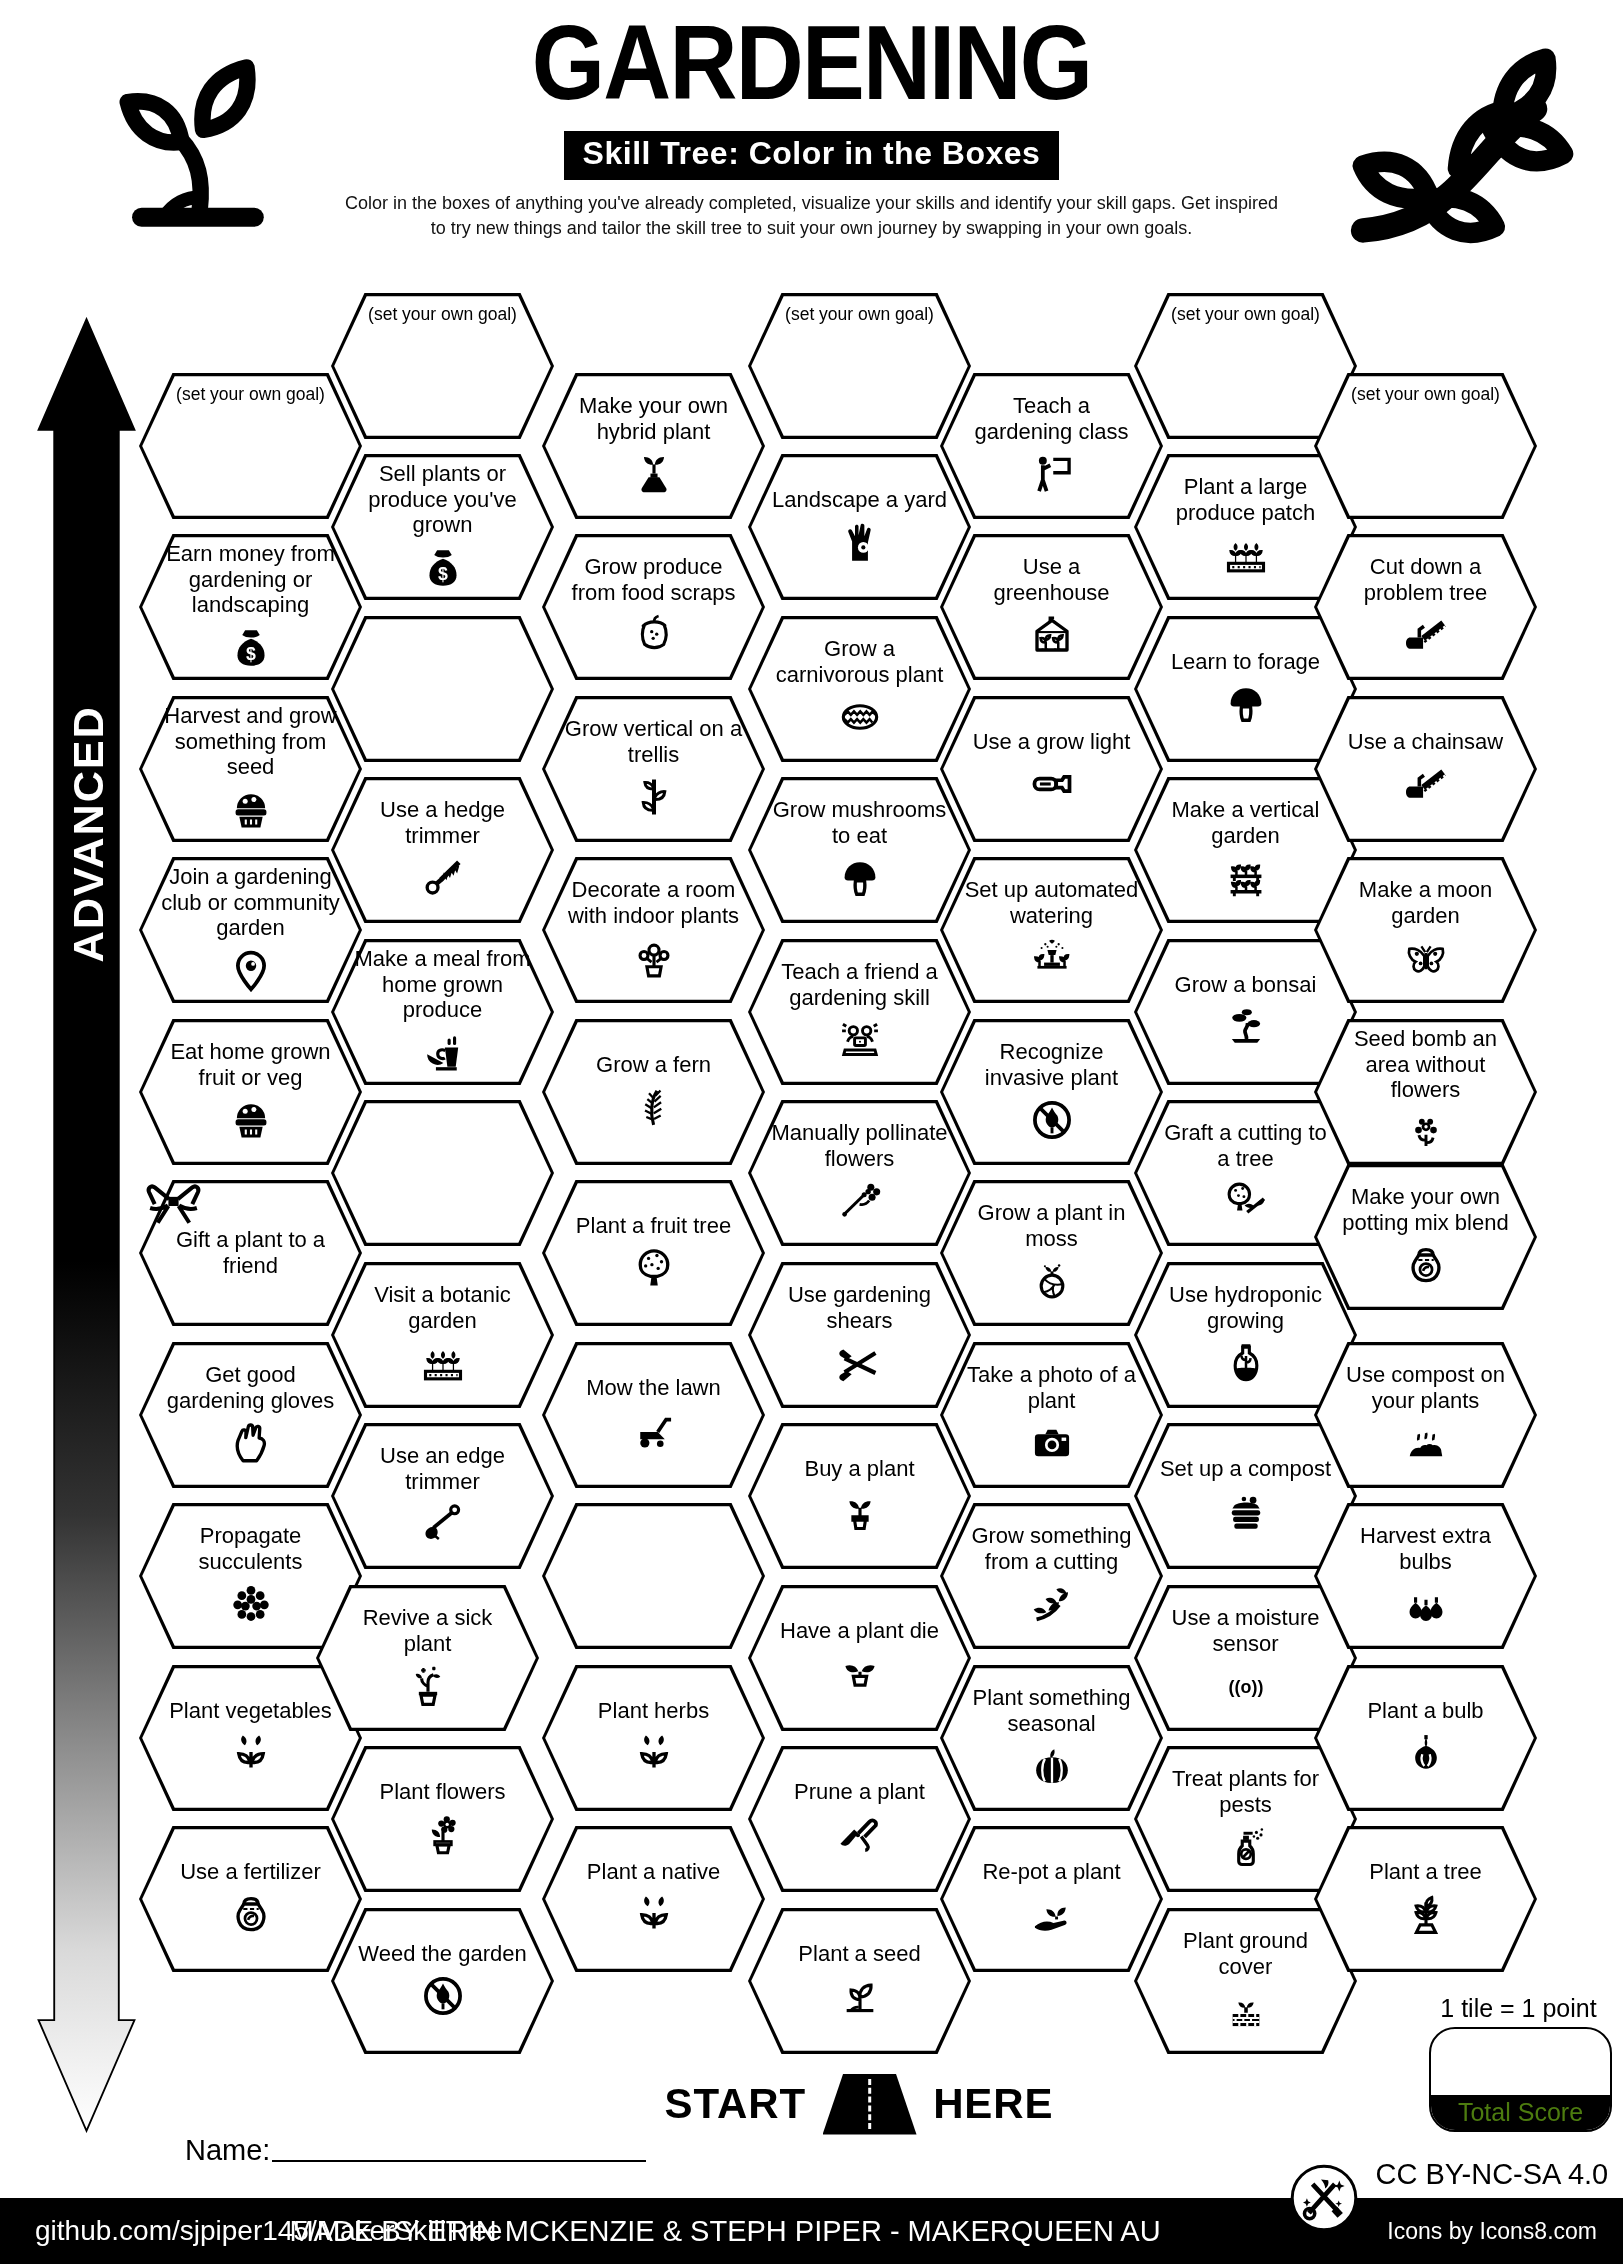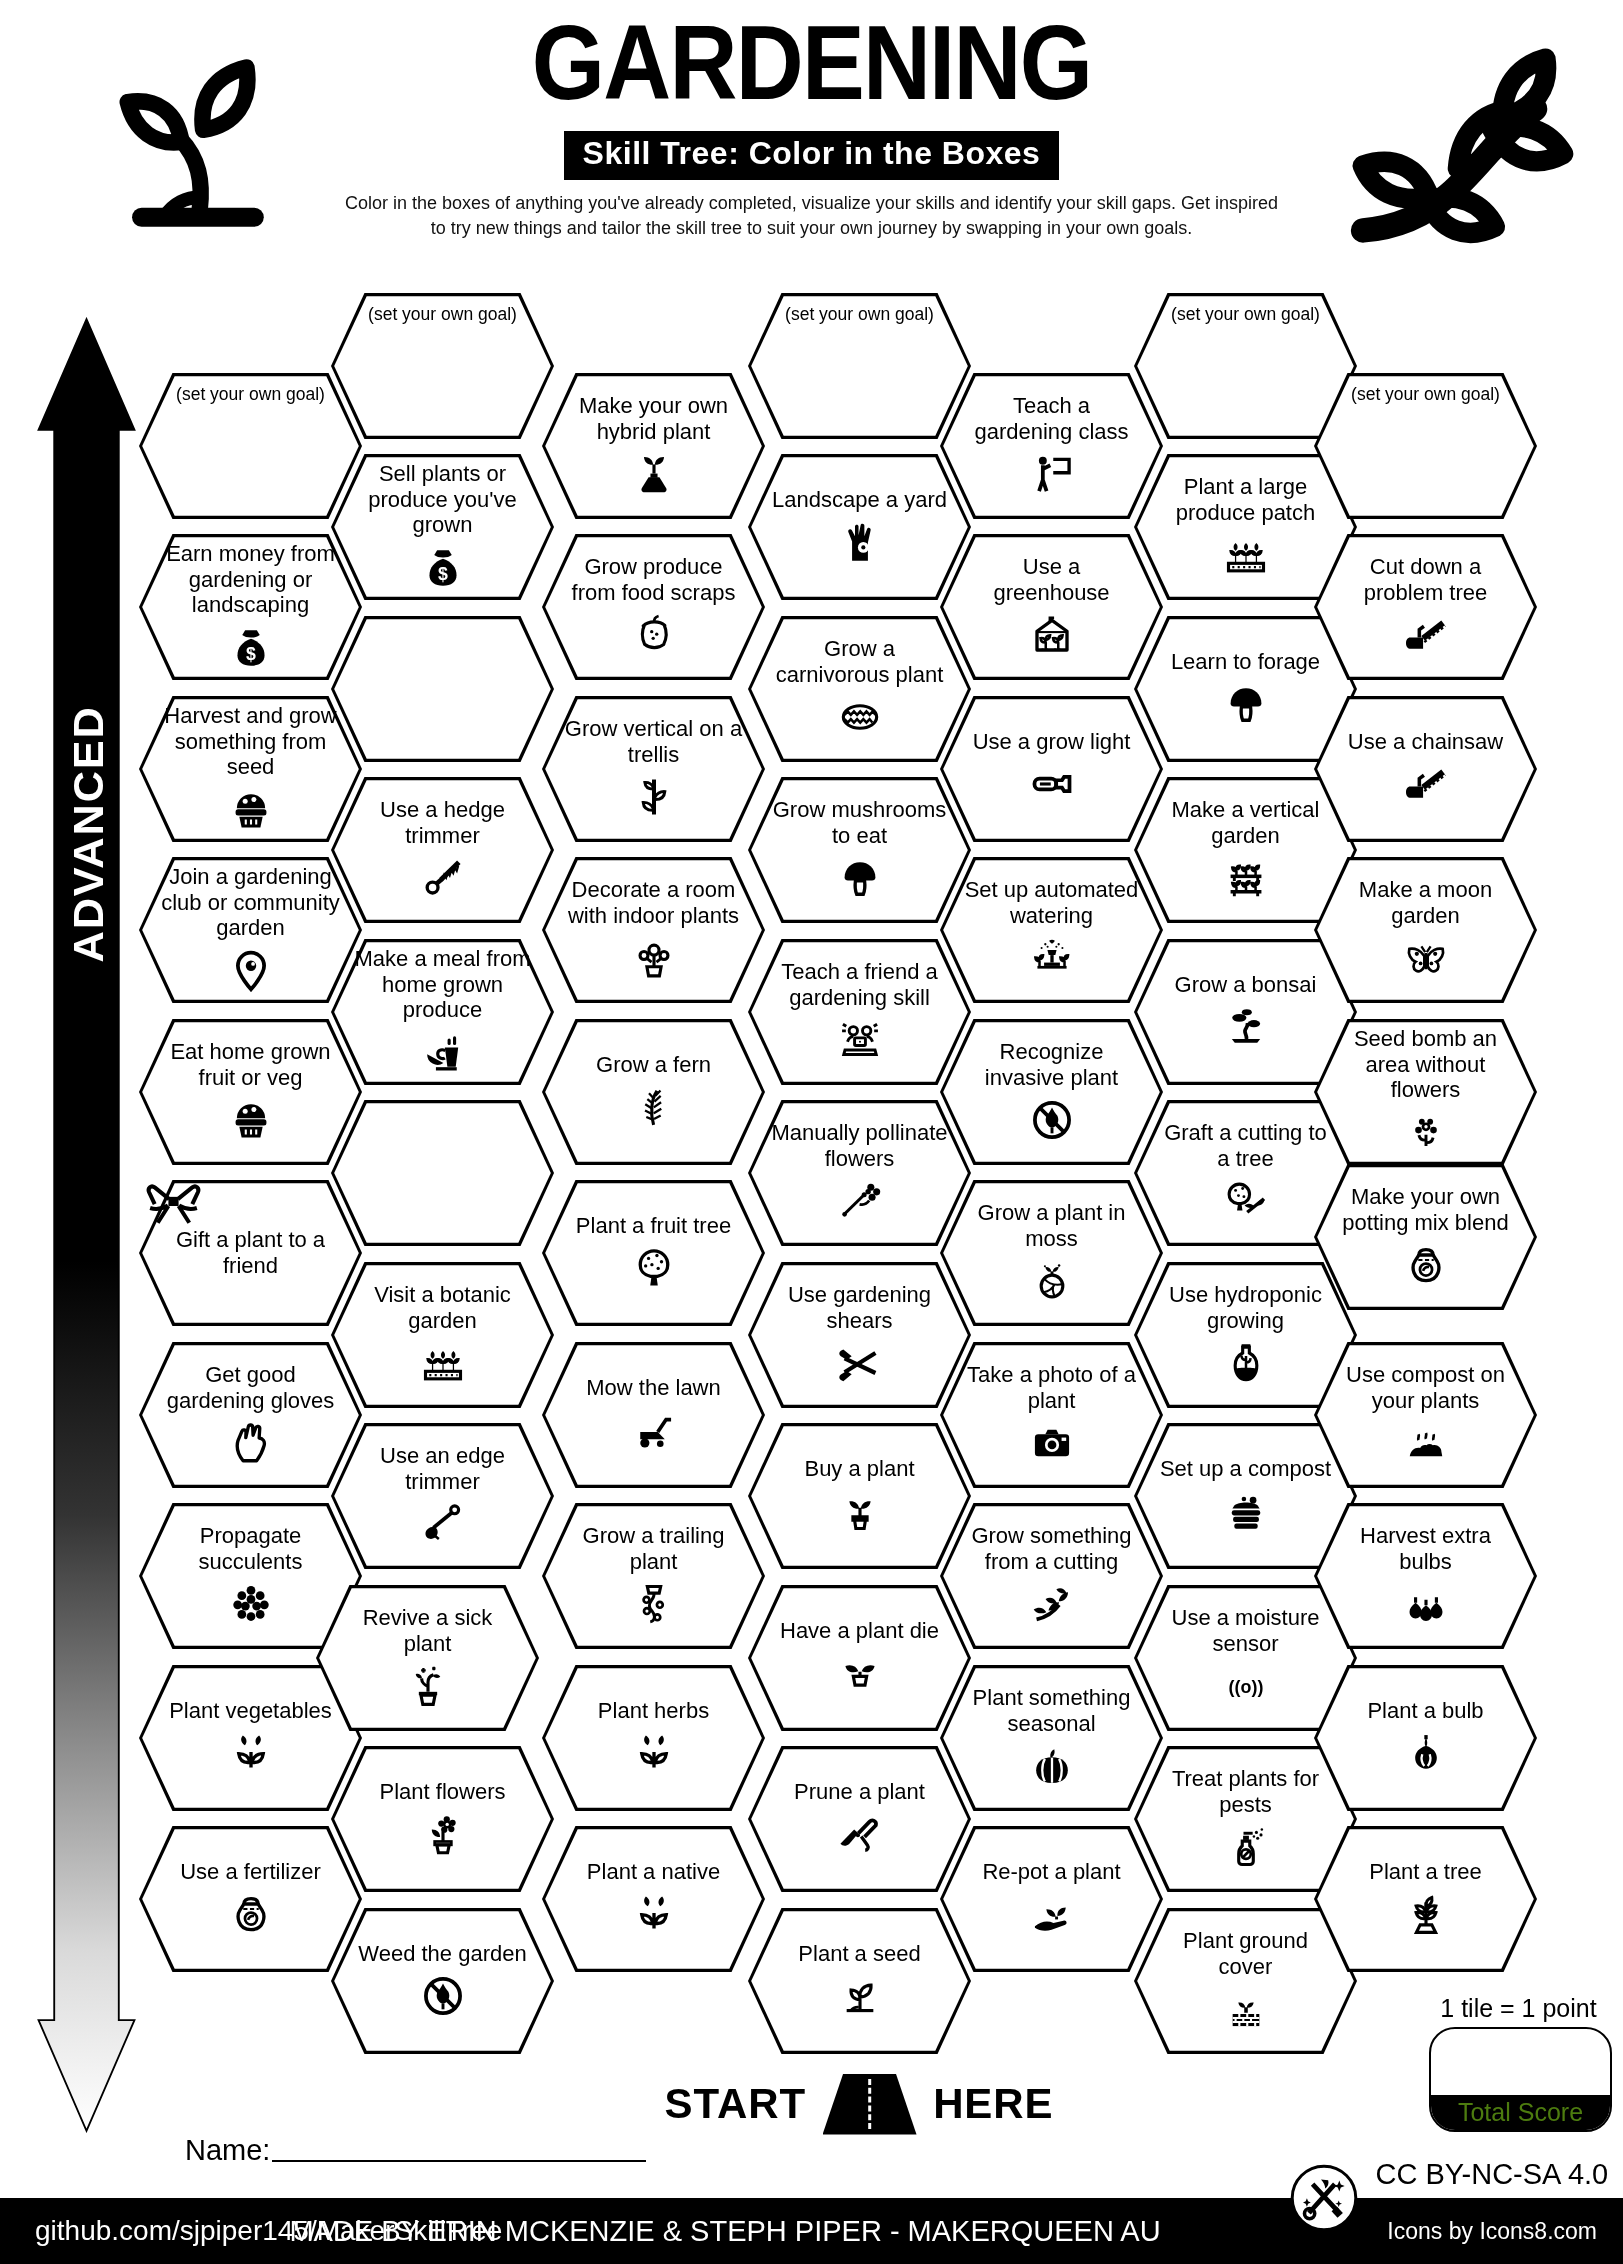--- a/index.html
+++ b/index.html
@@ -810,26 +810,20 @@
       <div class="hc">
         <div class="hl">Mow the lawn</div>
         <div class="hi"><svg viewBox="0 0 24 24">
             <use href="#s-mower"></use>
           </svg></div>
       </div>
     </div>
     <div class="hex" style="left: 542px; top: 1503px;">
       <div class="hb"></div>
       <div class="hf"></div>
-      <div class="hc">
-        <div class="hl">Grow a trailing plant</div>
-        <div class="hi"><svg viewBox="0 0 24 24">
-            <use href="#s-trailing"></use>
-          </svg></div>
-      </div>
     </div>
     <div class="hex" style="left: 542px; top: 1665px;">
       <div class="hb"></div>
       <div class="hf"></div>
       <div class="hc">
         <div class="hl">Plant herbs</div>
         <div class="hi"><svg viewBox="0 0 24 24">
             <use href="#s-seeds"></use>
           </svg></div>
       </div>

